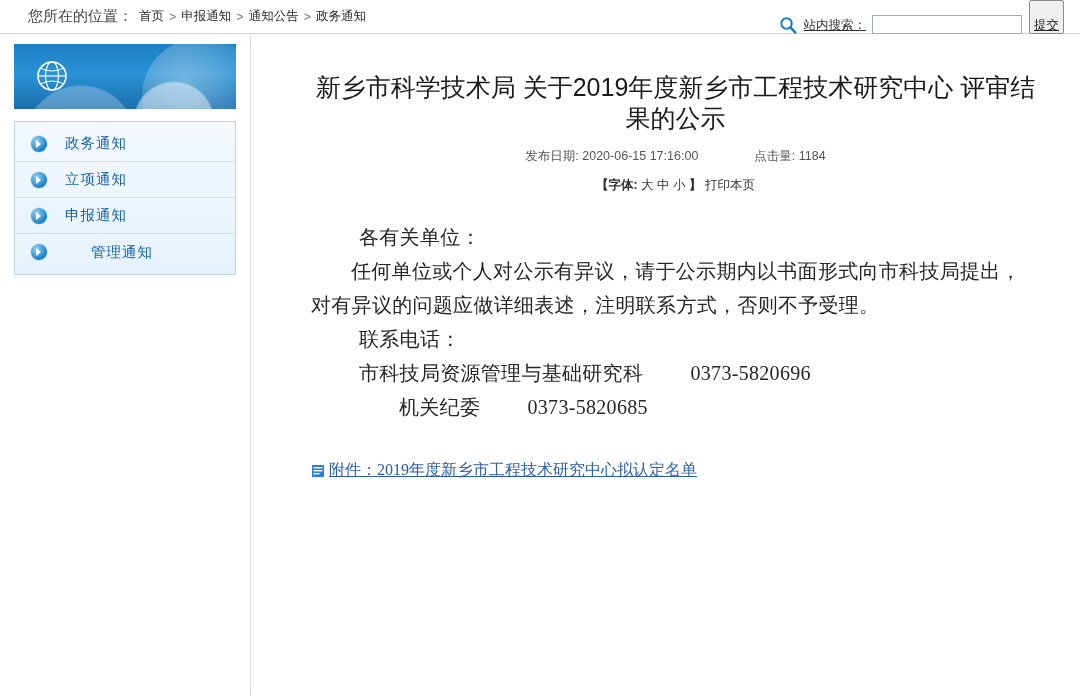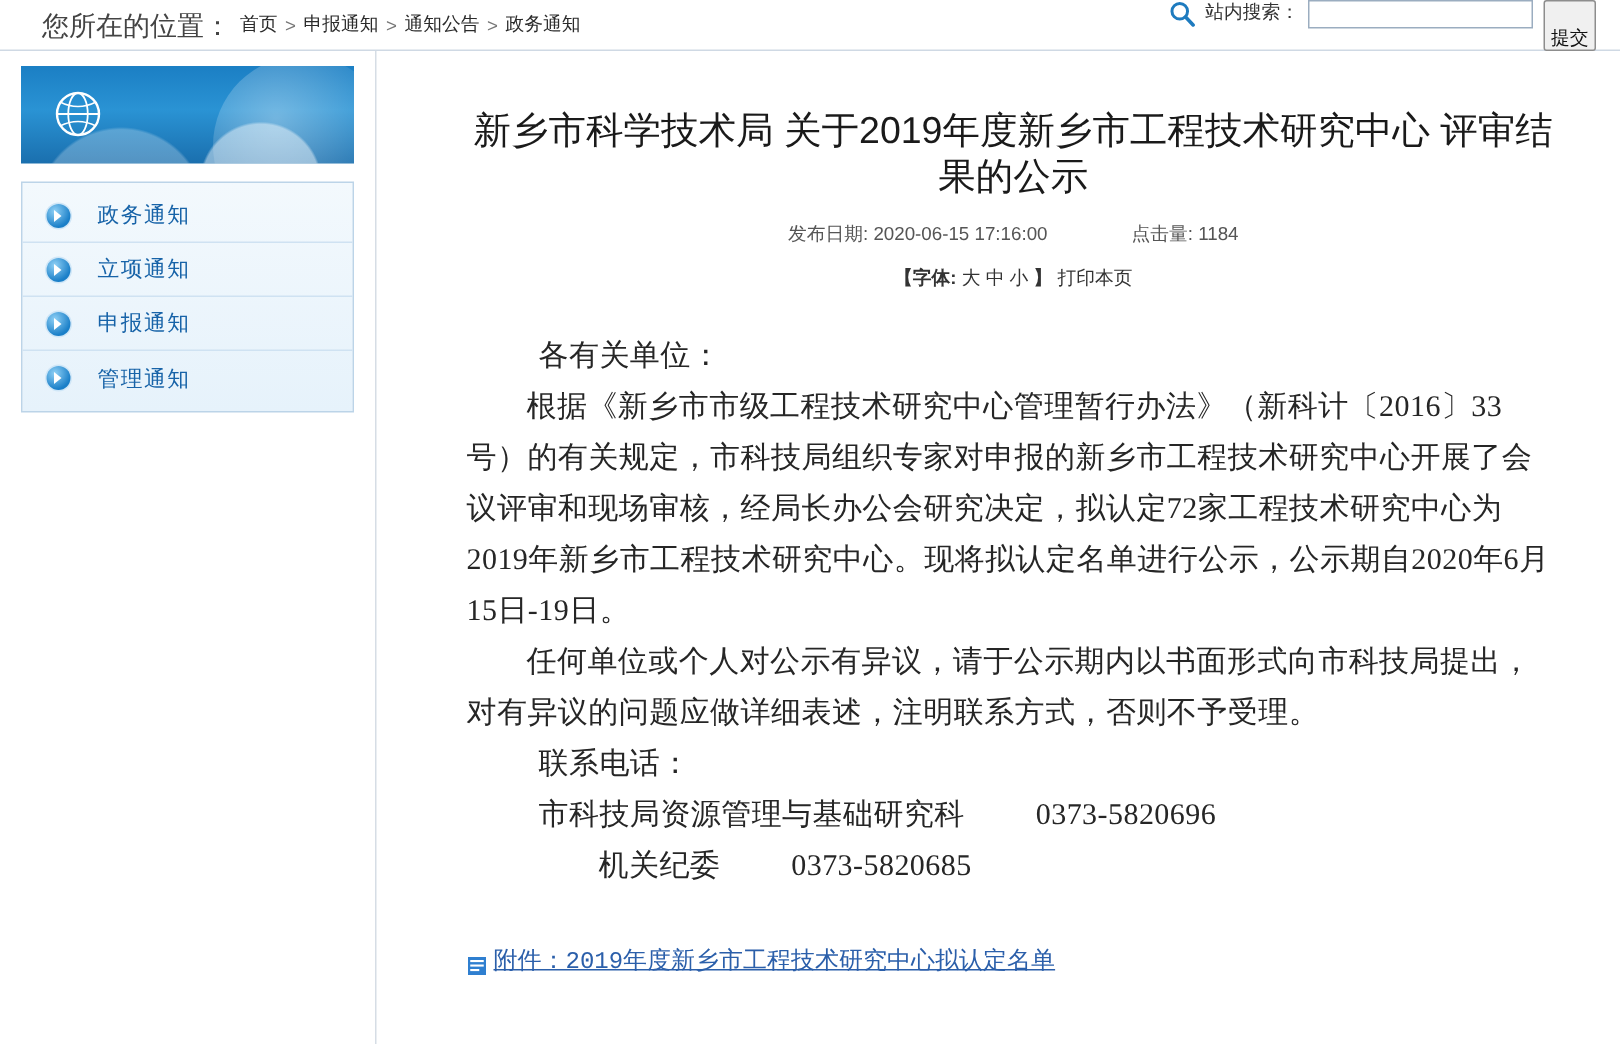--- a/index.html
+++ b/index.html
@@ -22,21 +22,21 @@
     height: 34px;
     background: #ffffff;
     border-bottom: 1px solid #cfd9e4;
     display: flex;
     align-items: center;
     padding: 0 16px 0 28px;
     box-sizing: border-box;
   }
   .crumb-label {
     color: #444;
-    font-size: 18px;
+    font-size: 15px;
     margin-right: 6px;
     white-space: nowrap;
   }
   .crumb-list {
     display: flex;
     align-items: center;
     font-size: 12.5px;
     color: #444;
   }
   .crumb-item {
@@ -44,21 +44,22 @@
     text-decoration: none;
     white-space: nowrap;
   }
   .crumb-sep {
     margin: 0 5px;
     color: #777;
   }
   .topbar-right {
     margin-left: auto;
     display: flex;
-    align-items: flex-start;
+    align-items: flex-end;
+    text-decoration: underline;
   }
   .search-icon {
     width: 18px;
     height: 18px;
     margin-right: 7px;
     display: inline-block;
   }
   .search-label {
     font-size: 12.5px;
     color: #333;
@@ -141,21 +142,21 @@
   }
   .nav-item {
     height: 36px;
     display: flex;
     align-items: center;
     border-bottom: 1px solid #cfe2f2;
     box-sizing: border-box;
     cursor: pointer;
     text-decoration: none;
   }
-  .nav-item:last-child { border-bottom: none; }
+  .nav-item:last-child { border-bottom: none; gap: 26px; }
   .nav-bullet {
     width: 16px;
     height: 16px;
     margin-left: 16px;
     margin-right: 18px;
     border-radius: 50%;
     background: radial-gradient(circle at 35% 30%, #8fd0f5, #1a7fc8 70%);
     box-shadow: 0 0 0 1px #cfe6f7;
     position: relative;
     flex: 0 0 auto;
@@ -223,22 +224,22 @@
   }
   .body-text p { margin: 0; }
   .p-indent { text-indent: 2em; }
   .p-sub { padding-left: 2.4em; }
   .p-sub2 { padding-left: 4.4em; }
   .gap-left { margin-left: 42px; }
 
   .attach {
     margin-top: 36px;
     display: flex;
-    align-items: flex-end;
-    font-family: Liberation Mono, monospace;
+    align-items: center;
+    font-family: Liberation Serif, serif;
     font-size: 16px;
   }
   .attach-icon {
     width: 14px;
     height: 14px;
     margin-right: 4px;
     flex: 0 0 auto;
   }
   .attach-link {
     color: #2b5faa;
@@ -321,21 +322,20 @@
       <span class="fs-label">【字体:</span>
       <span class="fs-opt">大</span>
       <span class="fs-opt">中</span>
       <span class="fs-opt">小</span>
       <span class="fs-label">】</span>
       <a class="print-link">打印本页</a>
     </div>
 
     <div class="body-text">
       <p class="p-sub">各有关单位：</p>
-      <p class="p-indent">根据《新乡市市级工程技术研究中心管理暂行办法》（新科计〔2016〕33号）的有关规定，市科技局组织专家对申报的新乡市工程技术研究中心开展了会议评审和现场审核，经局长办公会研究决定，拟认定72家工程技术研究中心为2019年新乡市工程技术研究中心。现将拟认定名单进行公示，公示期自2020年6月15日-19日。</p>
       <p class="p-indent">任何单位或个人对公示有异议，请于公示期内以书面形式向市科技局提出，对有异议的问题应做详细表述，注明联系方式，否则不予受理。</p>
       <p class="p-sub">联系电话：</p>
       <p class="p-sub">
         <span>市科技局资源管理与基础研究科</span>
         <span class="gap-left">0373-5820696</span>
       </p>
       <p class="p-sub2">
         <span>机关纪委</span>
         <span class="gap-left">0373-5820685</span>
       </p>

